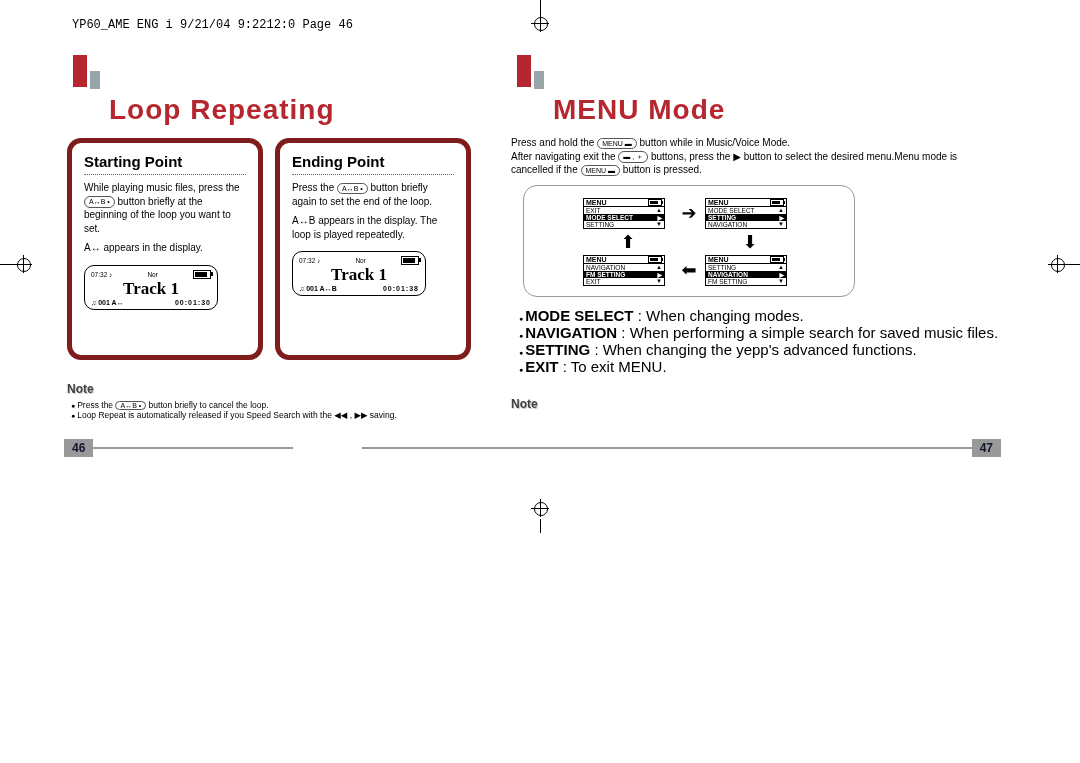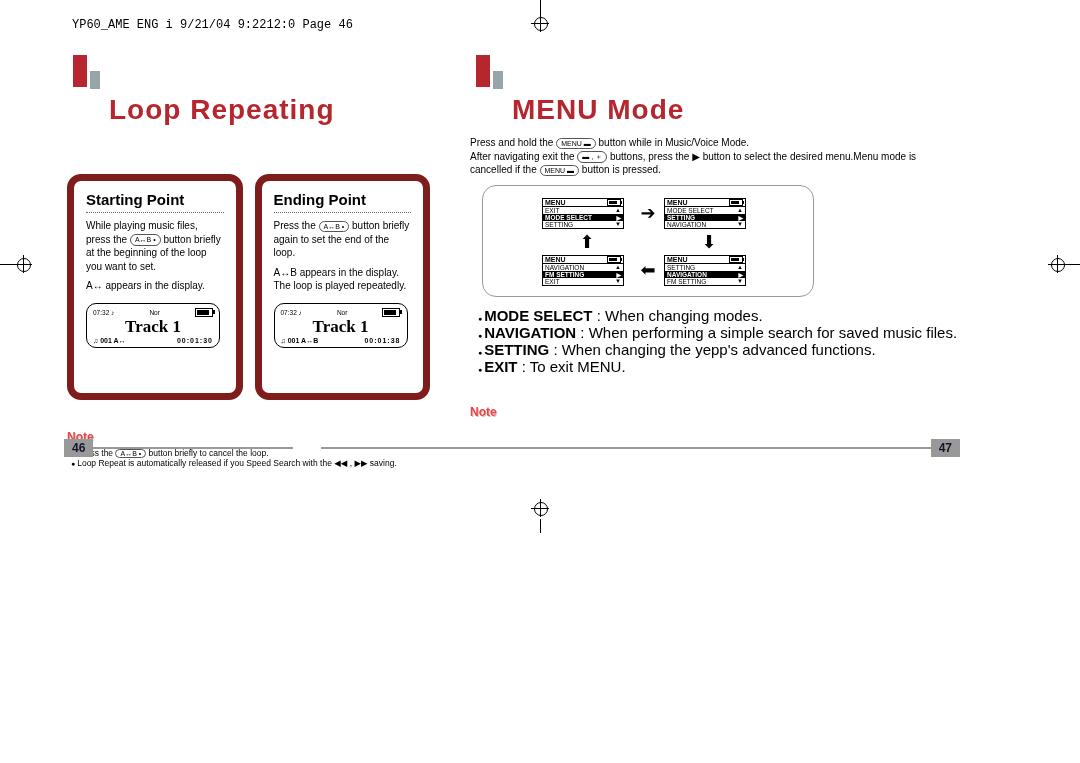--- a/index.html
+++ b/index.html
@@ -65,21 +65,21 @@
     position: absolute;
     top: 57px;
     left: 67px;
     width: 946px;
     height: 400px;
   }
   .spread {
     display: flex;
     gap: 40px;
   }
-  .col-left { width: 363px; }
+  .col-left { width: 404px; }
   .col-right { width: 490px; position: relative;}
   .title-bars {
     display: inline-flex;
     align-items: flex-end;
     height: 35px;
   }
   .title-wrap { position: relative; }
   .title-wrap .acc1 {
     position: absolute; left: 6px; top: -2px;
     width: 14px; height: 32px; background:#b6262e;
@@ -99,26 +99,25 @@
     letter-spacing: 1px;
     position: relative;
     z-index:2;
   }
   .subboxes {
     display: flex;
     gap: 12px;
     margin-top: 12px;
   }
   .subbox {
-    border: 7px solid #7f1d1d;
+    border: 5px solid #7f1d1d;
     border-radius: 14px;
     padding: 10px 12px 12px 12px;
     width: 172px;
     min-height: 190px;
-    margin-top: 36px;
   }
   .sub-title {
     font-weight: bold;
     font-size: 15px;
     margin-bottom: 2px;
   }
   .dotted {
     border-top: 1px dotted #666;
     margin: 4px 0 6px 0;
   }
@@ -176,23 +175,23 @@
   .lcd .lcd-bot {
     display: flex;
     justify-content: space-between;
     font-size: 7px;
     font-weight:bold;
   }
   .lcd .lcd-bot .t { letter-spacing: 1px;}
   .note-head {
     font-weight: bold;
     font-size: 12px;
-    color: #ef4444;
+    color: #404040;
     text-shadow: 1px 1px 0 #ccc;
-    margin-top: 30px;
+    margin-top: 22px;
     display:inline-block;
   }
   .note-list {
     margin: 4px 0 0 0;
     padding: 0 0 0 4px;
     list-style: none;
     font-size: 8.5px;
   }
   .note-list li::before { content: "● "; font-size:7px;}
   .pagenum-bar {

